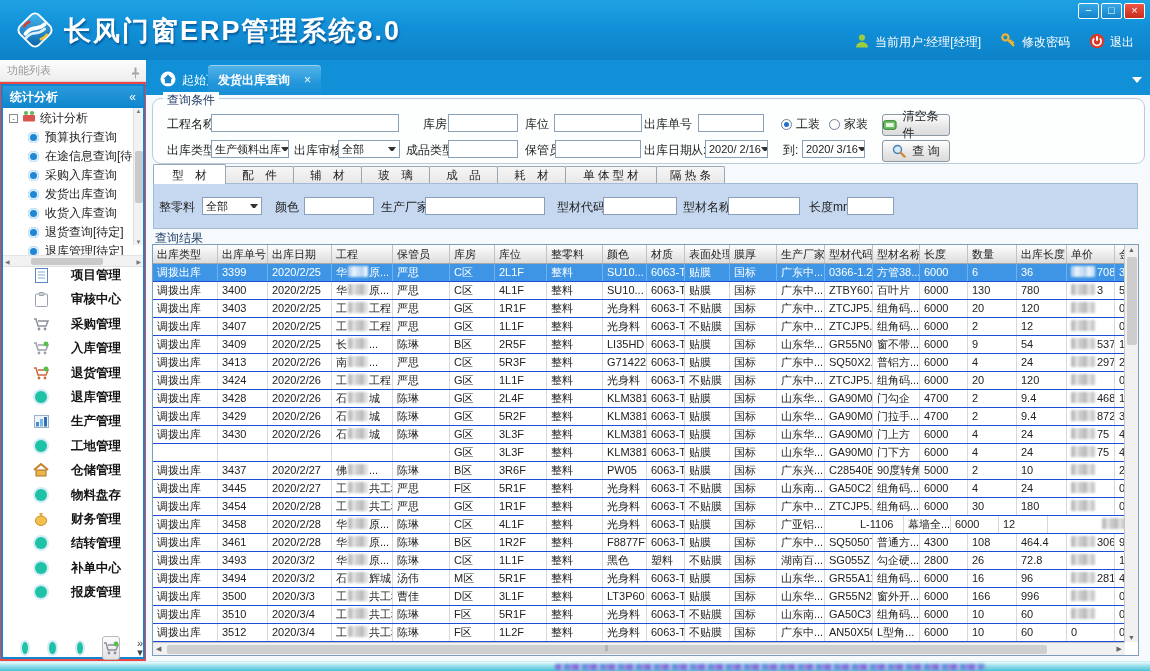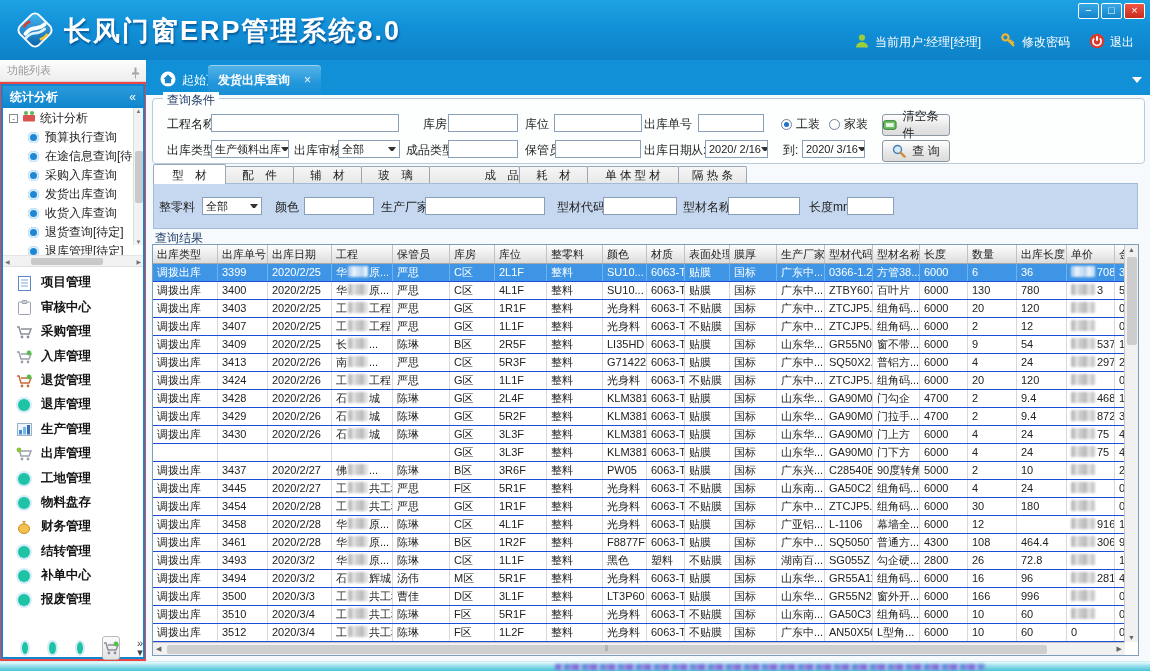--- a/index.html
+++ b/index.html
@@ -34,42 +34,42 @@
             text-align:center;color:#444;flex:0 0 auto}
   .tree-item{display:flex;align-items:center;gap:6px;height:19px;padding-left:25px;white-space:nowrap;cursor:pointer}
   .dot{width:11px;height:11px;border-radius:50%;background:#1e87d6;box-shadow:inset 0 0 0 2px #ddeefb;flex:0 0 auto}
   #treevscroll{position:absolute;right:0;top:0;width:10px;height:137px;background:#f2f2f2;border-left:1px solid #ddd;
                display:flex;flex-direction:column;justify-content:space-between;align-items:center;font-size:6px;color:#777}
   #treevscroll .thumb{width:8px;height:52px;background:#c9c9c9;border-radius:2px}
   #treehscroll{height:11px;background:#f2f2f2;position:relative;border-bottom:1px solid #e0e0e0;
                display:flex;align-items:center;justify-content:space-between;font-size:6px;color:#777;padding:0 2px}
   #treehscroll .thumb{position:absolute;left:28px;width:72px;height:7px;background:#c9c9c9;border-radius:2px}
   #menu{height:367px}
-  .menu-item{height:24.4px;display:flex;align-items:flex-end;gap:9px;padding-left:13px;cursor:pointer}
+  .menu-item{height:24.4px;display:flex;align-items:flex-start;gap:22px;padding-left:30px;cursor:pointer}
   .menu-item .label{font-weight:bold;font-size:12.5px;color:#151515}
   .ic{width:16px;height:16px;display:inline-flex;align-items:center;justify-content:center;flex:0 0 auto}
   .ic-circle{width:12px;height:12px;border-radius:50%;background:#1ec3a5;box-shadow:0 0 0 2px #d4ecf7;margin:2px}
   #sidefooter{height:28px;display:flex;align-items:center;gap:17px;padding-left:17px}
   #sidefooter .more{color:#444;font-size:11px;line-height:9px;text-align:center;cursor:pointer}
   #cartbtn{width:30px;height:24px;background:linear-gradient(#fcfcfc,#e3e3e3);border:1px solid #bbb;border-radius:3px;
            display:flex;align-items:center;justify-content:center;cursor:pointer}
   
   #main{position:absolute;left:146px;top:60px;width:1004px;height:601px;background:#1190d8}
   #tabbar{position:absolute;left:0;top:0;width:100%;height:35px}
   .tab{position:absolute;top:5px;height:30px;display:flex;align-items:center;gap:6px;color:#fff;padding:0 10px;cursor:pointer}
   #tab-home{left:4px}
   #tab-active{left:62px;background:linear-gradient(#55b3e8,#2397dc 60%,#1a8ed4);border-radius:4px 4px 0 0;
               font-weight:bold;box-shadow:inset 0 1px 0 rgba(255,255,255,.4)}
   #tab-active .x{margin-left:8px;font-weight:normal;opacity:.95;cursor:pointer}
   #tabcaret{position:absolute;right:8px;top:17px;width:0;height:0;border-left:5px solid transparent;
             border-right:5px solid transparent;border-top:6px solid #fff;cursor:pointer}
   #content{position:absolute;left:0;top:35px;width:1004px;height:566px;background:#f6fafd}
   
   #gbox{position:absolute;left:6px;top:3px;width:993px;height:66px;background:#fdfefe;
-        border:1px solid #bccbdb;border-radius:4px}
+        border:1px solid #bccbdb;border-radius:9px}
   #gbox .gtitle{position:absolute;left:10px;top:-7px;background:#fdfefe;padding:0 4px;color:#1f3b66}
   .flabel{position:absolute;color:#222;white-space:nowrap}
   .tbox{position:absolute;height:18px;background:#fff;border:1px solid #8aa0b8}
   .combo{position:absolute;height:18px;background:#fff;border:1px solid #8aa0b8;display:flex;align-items:center;
          font-size:11px;padding:0 3px;white-space:nowrap;overflow:hidden;cursor:pointer}
   .combo .arrow{margin-left:auto;flex:0 0 auto;width:0;height:0;border-left:3.5px solid transparent;
                 border-right:3.5px solid transparent;border-top:4px solid #333;padding-left:2px}
   .radio{width:11px;height:11px;border-radius:50%;border:1px solid #6e8296;background:#fff;display:inline-block;
          vertical-align:-2px;margin-right:4px}
   .radio.on::after{content:"";display:block;width:5px;height:5px;border-radius:50%;background:#1f70c8;margin:2px}
@@ -293,34 +293,32 @@
                 <rect x="0.5" y="0.5" width="14" height="12" fill="#eef4fb" stroke="#9ab0c4"></rect>
                 <rect x="2" y="7" width="3" height="4.5" fill="#3f8fd6"></rect>
                 <rect x="6" y="4" width="3" height="7.5" fill="#7db4e6"></rect>
                 <rect x="10" y="2" width="3" height="9.5" fill="#2f6fb2"></rect>
               </svg>
             </span>
             <span class="label">生产管理</span>
           </div>
           <div class="menu-item">
             <span class="ic">
+              <span class="ic-circle"></span>
+            </span>
+            <span class="label">工地管理</span>
+          </div>
+          <div class="menu-item">
+            <span class="ic">
               <svg width="16" height="14" viewBox="0 0 16 14">
-                <path d="M1 2h2l2 7h8l2-5H5" fill="none" stroke="#9aa0aa" stroke-width="1.5"></path>
-                <circle cx="6" cy="12" r="1.4" fill="#9aa0aa"></circle>
-                <circle cx="12" cy="12" r="1.4" fill="#9aa0aa"></circle>
-                <circle cx="3" cy="3" r="2.4" fill="#8fc43f"></circle>
+                <path d="M1 7 8 1l7 6" fill="none" stroke="#c77f2a" stroke-width="2"></path>
+                <rect x="3" y="7" width="10" height="6" fill="#e8b64c" stroke="#b06f22"></rect>
               </svg>
             </span>
-            <span class="label">出库管理</span>
-          </div>
-          <div class="menu-item">
-            <span class="ic">
-              <span class="ic-circle"></span>
-            </span>
-            <span class="label">工地管理</span>
+            <span class="label">仓储管理</span>
           </div>
           <div class="menu-item">
             <span class="ic">
               <span class="ic-circle"></span>
             </span>
             <span class="label">物料盘存</span>
           </div>
           <div class="menu-item">
             <span class="ic">
               <svg width="14" height="14" viewBox="0 0 14 14">
@@ -437,21 +435,21 @@
             </svg>
           <span>查  询</span>
         </span>
       </div>
 
       <div id="subtabs">
           <div class="subtab active" style="width: 73px;">型　材</div>
           <div class="subtab" style="width: 69px;">配　件</div>
           <div class="subtab" style="width: 69px;">辅　材</div>
           <div class="subtab" style="width: 69px;">玻　璃</div>
-          <div class="subtab" style="width: 91px; text-align: right;">成　品</div>
+          <div class="subtab" style="width: 69px;">成　品</div>
           <div class="subtab" style="width: 69px;">耗　材</div>
           <div class="subtab" style="width: 92px;">单 体 型 材</div>
           <div class="subtab" style="width: 69px;">隔 热 条</div>
         </div>
 
       <div id="filterbar">
         <span class="flabel" style="left:5px;top:15px">整零料</span>
         <span class="combo" style="left:48px;top:13px;width:60px">
             <span>全部</span>
             <span class="arrow"></span>
@@ -808,21 +806,21 @@
               <div class="td" style="width: 61px;">华<span class="censor" style="width: 20px; margin: 0px 1px;"></span>原...</div>
               <div class="td" style="width: 57px;">陈琳</div>
               <div class="td" style="width: 45px;">C区</div>
               <div class="td" style="width: 52px;">4L1F</div>
               <div class="td" style="width: 56px;">整料</div>
               <div class="td" style="width: 44px;">光身料</div>
               <div class="td" style="width: 38px;">6063-T5</div>
               <div class="td" style="width: 45px;">贴膜</div>
               <div class="td" style="width: 47px;">国标</div>
               <div class="td" style="width: 48px;">广亚铝...</div>
-              <div class="td" style="width: 48px;">L-1106</div>
+              <div class="td" style="width: 48px; margin-left: 31px;">L-1106</div>
               <div class="td" style="width: 47px;">幕墙全...</div>
               <div class="td" style="width: 48px;">6000</div>
               <div class="td" style="width: 49px;">12</div>
               <div class="td" style="width: 50px; margin-top: 38px;">72</div>
               <div class="td" style="width: 48px;"><span class="censor" style="width: 24px; margin-right: 2px;"></span>916</div>
               <div class="td" style="width: 30px;">123</div>
             </div>
             <div class="tr">
               <div class="td" style="width: 65px;">调拨出库</div>
               <div class="td" style="width: 50px;">3461</div>

